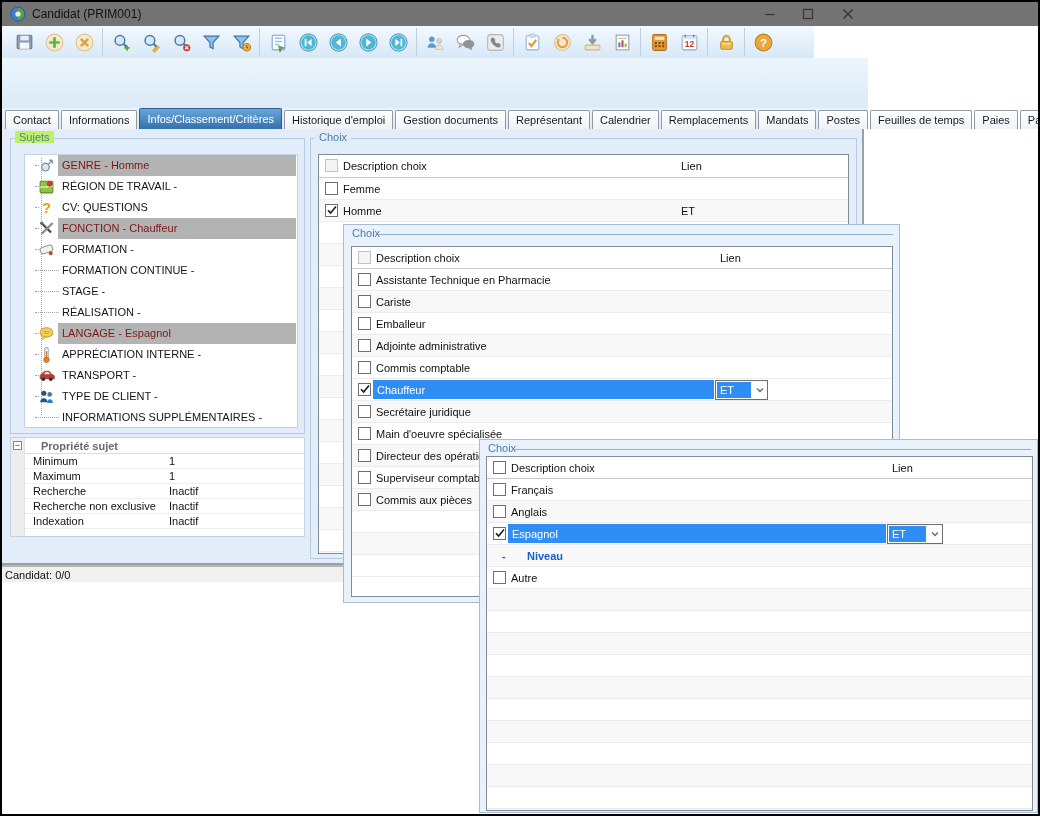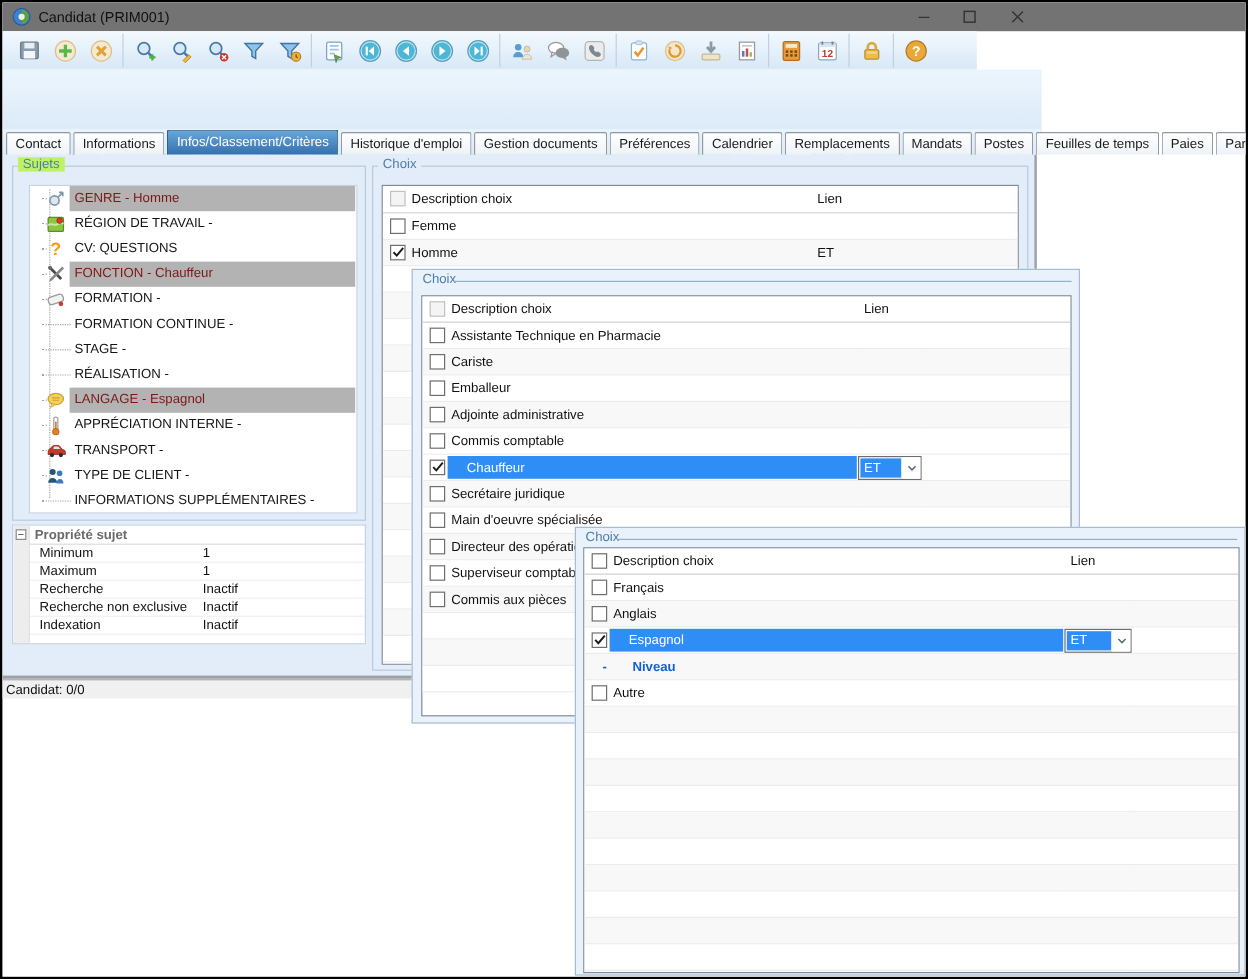--- a/index.html
+++ b/index.html
@@ -51,21 +51,21 @@
   .titem .ticon { position:absolute; left:13px; top:2px; width:17px; height:17px; }
   .titem .ticon svg { width:17px; height:17px; }
   .titem .hl { position:absolute; left:33px; right:1px; top:0; bottom:0; background:#b3b3b3; }
   .titem .tlabel { position:absolute; left:37px; top:4px; font-size:11px; color:#141414; white-space:nowrap; }
   .titem.sel .tlabel { color:#7d1717; }
 
   
   .propgrid { position:absolute; background:#fff; border:1px solid #c3d3e3; font-size:11px; overflow:hidden; }
   .pg-gutter { position:absolute; left:0; top:0; bottom:0; width:14px; background:#ededed; border-right:1px solid #e2e2e2; }
   .pg-head { position:absolute; left:14px; right:0; top:0; height:16px; border-bottom:1px solid #dcdcdc;
-             font-weight:bold; color:#6a6a6a; padding-left:4px; display:flex; align-items:center; }
+             font-weight:bold; color:#6a6a6a; padding-left:16px; display:flex; align-items:center; }
   .pg-exp { position:absolute; left:2px; top:3px; width:9px; height:9px; border:1px solid #8a8a8a; background:#fff;
             font-size:9px; line-height:7px; text-align:center; color:#333; }
   .pg-row { position:absolute; left:14px; right:0; height:15px; border-bottom:1px solid #efefef; display:flex; }
   .pg-label { width:140px; padding-left:8px; color:#111; display:flex; align-items:center; }
   .pg-value { flex:1; padding-left:4px; color:#111; display:flex; align-items:center; }
 
   
   .choicebox { position:absolute; }
   .choicebox.embedded { border:1px solid #b6cbe0; }
   .choicebox.embedded > .gb-label { background:#e2edf9; }
@@ -75,21 +75,21 @@
 
   .ctable { position:absolute; background:#fff; border:1px solid #7e8b98; overflow:hidden; }
   .vline { position:absolute; top:0; bottom:0; width:1px; background:#e6e6e6; }
   .crow { position:relative; background:#fff; border-bottom:1px solid #ececec; }
   .crow.alt { background:#f8f8f8; }
   .crow.head { border-bottom:1px solid #c9c9c9; background:#fff; }
   .cbx { position:absolute; left:6px; width:13px; height:13px; border:1px solid #6e6e6e; background:#fff; }
   .cbx.dis { border-color:#c2c2c2; background:#f4f4f4; }
   .cbx svg { position:absolute; left:0px; top:-1px; width:12px; height:12px; }
   .clabel { position:absolute; left:24px; top:0; bottom:0; display:flex; align-items:center; font-size:11px; color:#111; white-space:nowrap; }
-  .clabel.sel { background:#2f8ef5; color:#fff; padding-left:16px; top:1px; bottom:1px; left:21px; }
+  .clabel.sel { background:#2f8ef5; color:#fff; padding-left:4px; top:1px; bottom:1px; left:21px; }
   .clabel.sub { color:#1560d0; font-weight:bold; }
   .cdash { position:absolute; top:0; bottom:0; display:flex; align-items:center; font-size:11px; font-weight:bold; color:#1560d0; }
   .clink { position:absolute; top:0; bottom:0; display:flex; align-items:center; font-size:11px; color:#111; }
   .combo { position:absolute; top:1px; height:20px; border:1px solid #6e6e6e; background:#fff; display:flex; }
   .combo .cval { flex:1; margin:1px; background:#2f8ef5; color:#fff; font-size:11px; display:flex; align-items:center; padding-left:3px; }
   .combo .carr { width:15px; display:flex; align-items:center; justify-content:center; background:#fff; }
 
   
   .statusbar { position:absolute; left:0; top:563px; width:862px; height:17px; background:#f0f0f0;
                border-top:2px solid #b5b5b5; font-size:11px; color:#111; padding-left:3px; display:flex; align-items:center; }
@@ -342,21 +342,21 @@
     <label class="flabel" style="left:5px;top:88px;width:75px">N° Candidat</label>
     <input class="gfield" style="left: 85px; top: 84px; width: 95px;" value="">
   </div>
 
   <div class="tabstrip" id="tabstrip">
       <span class="tab">Contact</span>
       <span class="tab">Informations</span>
       <span class="tab active">Infos/Classement/Critères</span>
       <span class="tab">Historique d'emploi</span>
       <span class="tab">Gestion documents</span>
-      <span class="tab">Préférences</span>
+      <span class="tab">Représentant</span>
       <span class="tab">Calendrier</span>
       <span class="tab">Remplacements</span>
       <span class="tab">Mandats</span>
       <span class="tab">Postes</span>
       <span class="tab">Feuilles de temps</span>
       <span class="tab">Paies</span>
       <span class="tab">Paramètres</span>
     </div>
 
   <div class="mainarea" id="mainarea">

